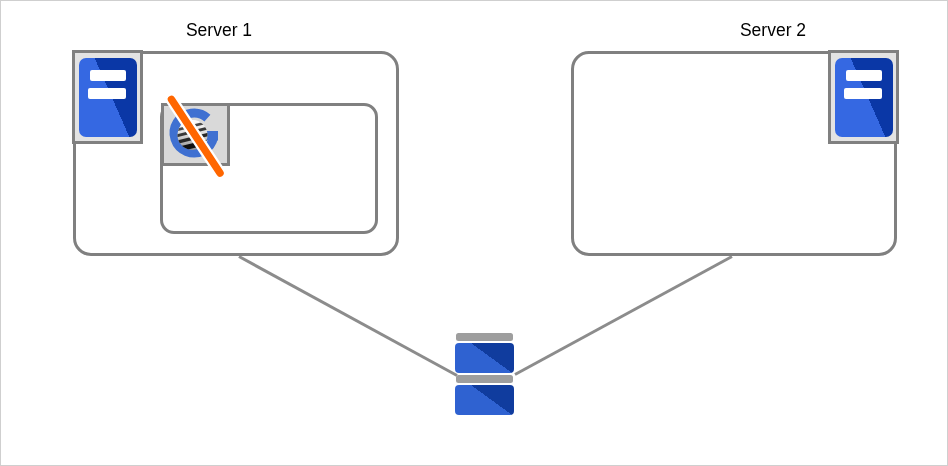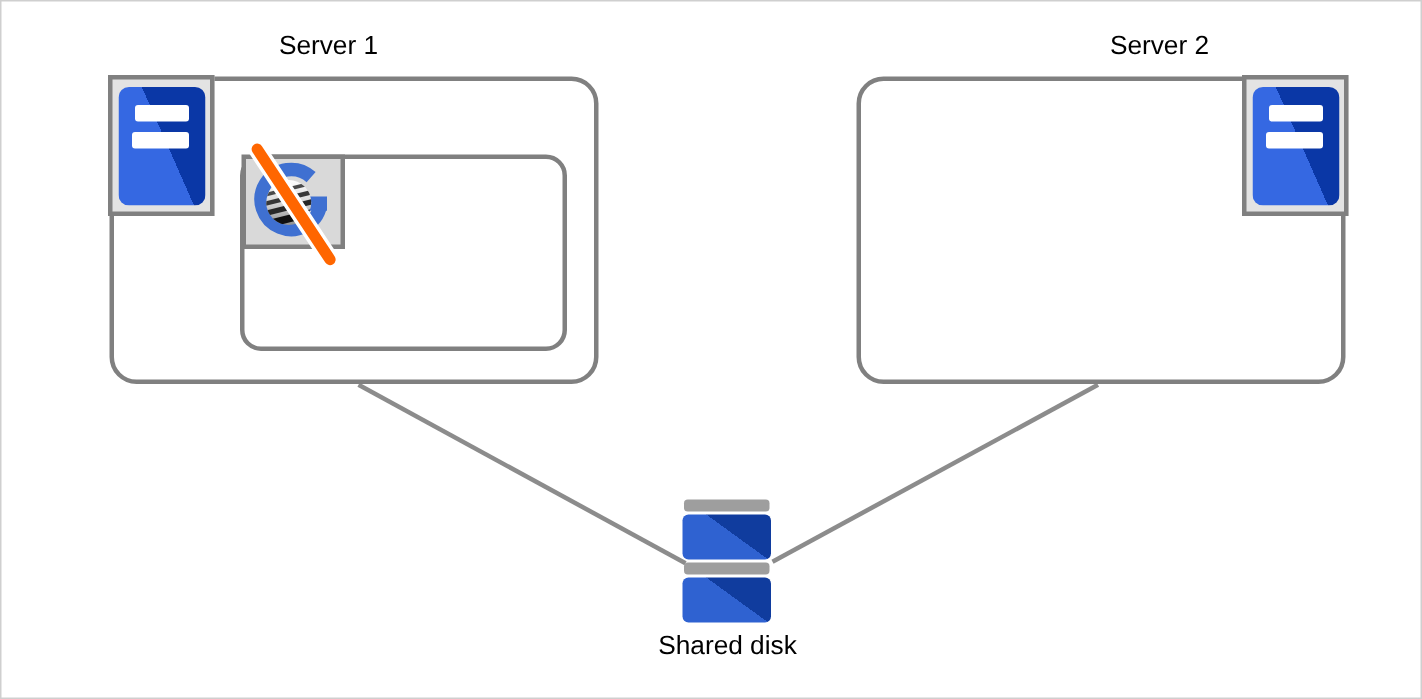--- a/index.html
+++ b/index.html
@@ -151,15 +151,14 @@
       <rect x="9" y="30" width="38" height="11" rx="2" fill="#ffffff"></rect>
     </svg>
   </div>
 
   <svg class="disk-svg" width="66" height="88" viewBox="0 0 66 88">
     <rect x="5" y="4" width="57" height="8" rx="2.5" fill="#9e9e9e"></rect>
     <rect x="4" y="14" width="59" height="30" rx="4" fill="url(#diskGrad)"></rect>
     <rect x="5" y="46" width="57" height="8" rx="2.5" fill="#9e9e9e"></rect>
     <rect x="4" y="56" width="59" height="30" rx="4" fill="url(#diskGrad)"></rect>
   </svg>
-  <div class="diagram-label shared-disk-label">Shared disk</div>
 
 </div>
 
 </body></html>

